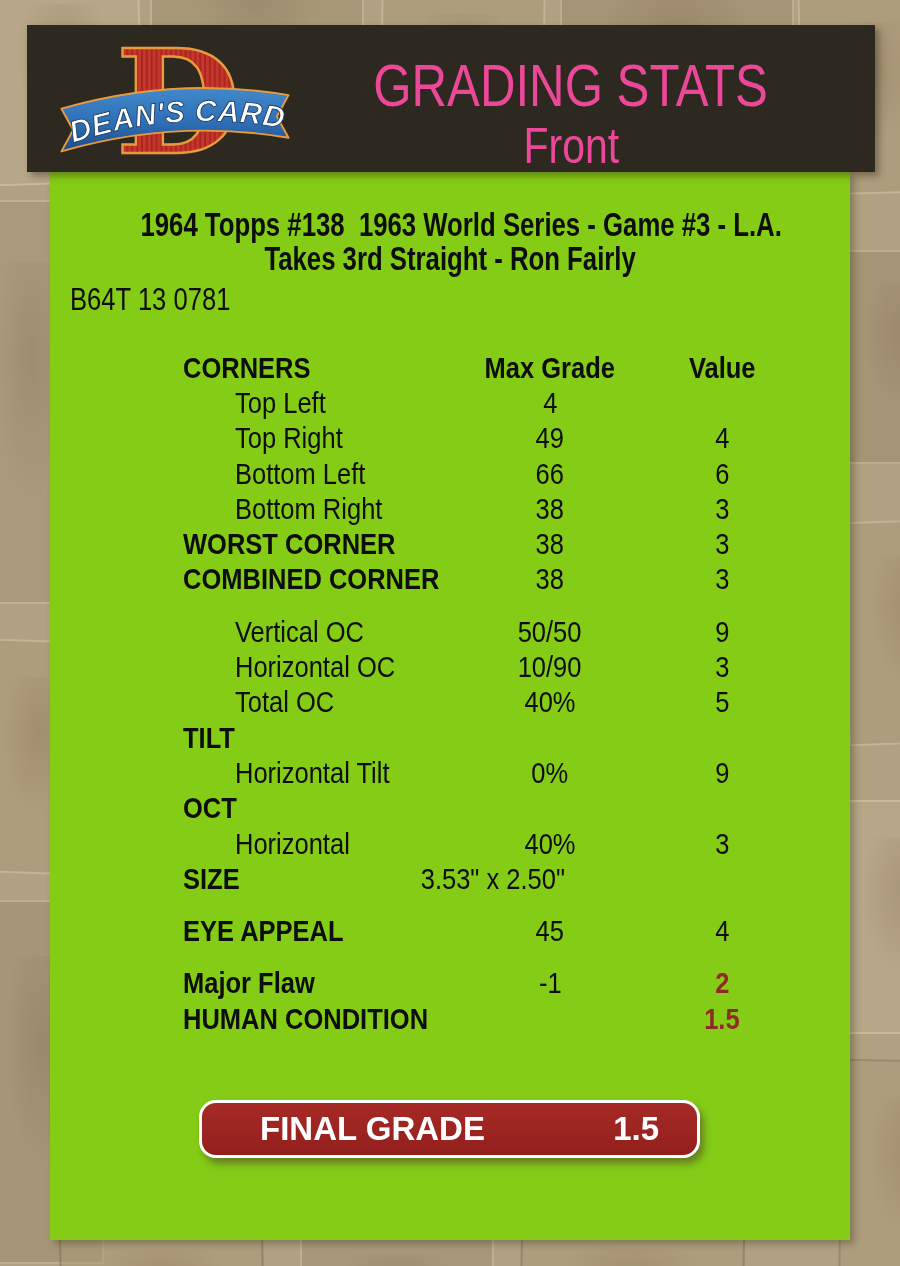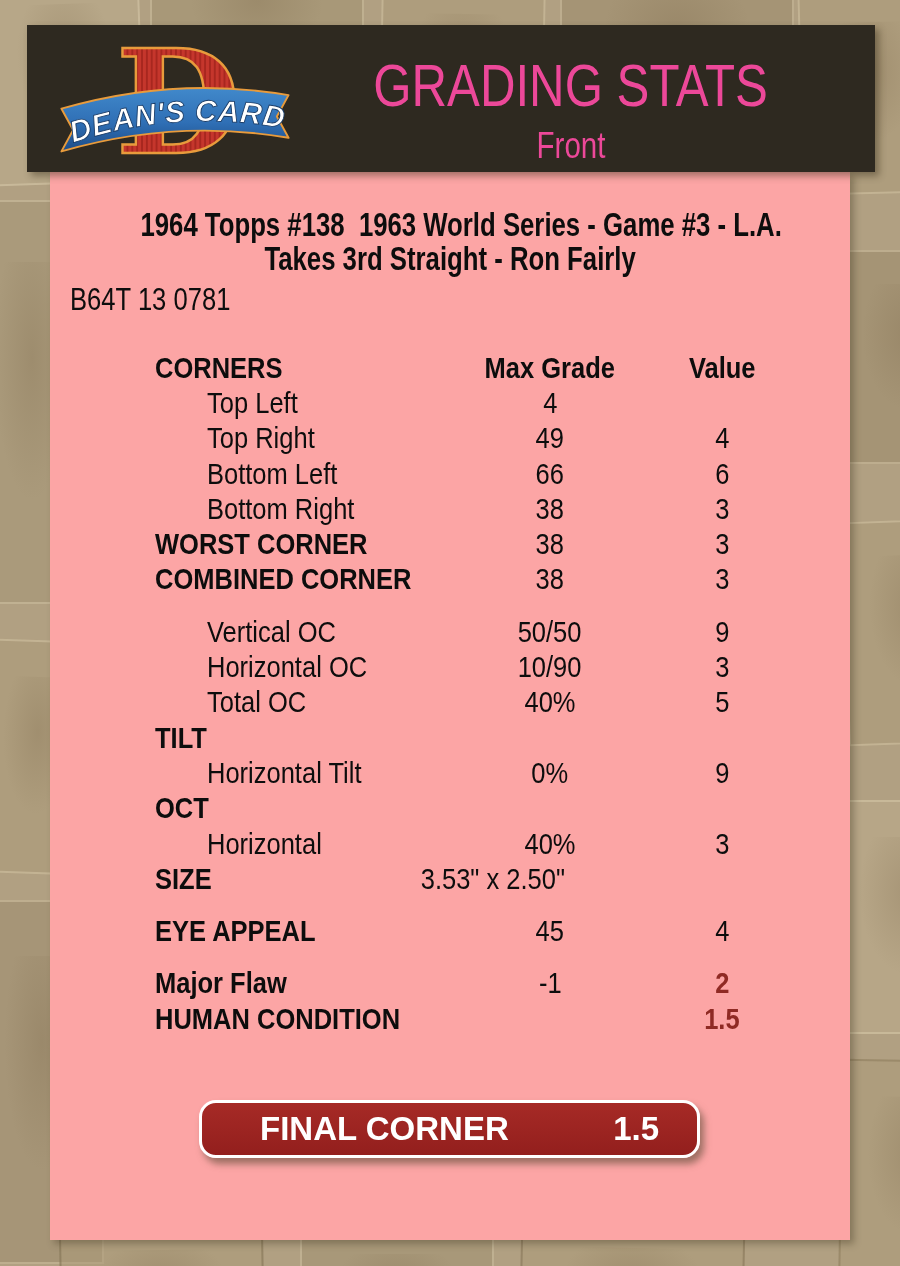--- a/index.html
+++ b/index.html
@@ -31,39 +31,39 @@
     background:radial-gradient(ellipse at 50% 40%, rgba(120,100,70,.25), rgba(120,100,70,0) 70%);}
   
   .topbar{
     position:absolute;left:27px;top:25px;width:848px;height:147px;z-index:2;
     background:#2e2920;box-shadow:4px 4px 7px rgba(55,45,25,.45);
   }
   .logo{position:absolute;left:26px;top:8px;width:244px;height:131px;}
   .titles{position:absolute;left:265px;right:25px;top:0;height:100%;text-align:center;color:#ec4899;}
   .h-title{margin-top:30px;font-size:60px;line-height:62px;white-space:nowrap;}
   .h-title .tx,.h-sub .tx{display:inline-block;transform:scaleX(.82);}
-  .h-sub{margin-top:6px;font-size:36px;line-height:46px;white-space:nowrap;}
+  .h-sub{margin-top:6px;font-size:50px;line-height:46px;white-space:nowrap;}
   
   .sheet{
     position:absolute;left:50px;top:172px;width:800px;height:1068px;z-index:1;
-    background:#fca5a5;box-shadow:4px 4px 7px rgba(55,45,25,.35);
+    background:#84cc16;box-shadow:4px 4px 7px rgba(55,45,25,.35);
   }
   .card-title{position:absolute;top:36px;left:0;width:100%;text-align:center;
     font-weight:bold;font-size:33px;line-height:34px;}
   .card-title div{white-space:pre;}
   .card-title .tx{display:inline-block;transform:scaleX(.78);white-space:pre;}
   .card-code{position:absolute;top:112px;left:0;width:100%;font-size:32px;line-height:30px;}
   .card-code .tx{display:inline-block;transform:scaleX(.80);}
   
   .gtable{position:absolute;top:178px;left:0;width:100%;}
   .trow{display:grid;grid-template-columns:400px 200px 144px 1fr;height:35.3px;align-items:center;}
   .trow.gap{margin-bottom:17px;}
   .cell{white-space:nowrap;font-size:30px;line-height:32px;}
   .cell .tx{display:inline-block;transform:scaleX(.85);}
-  .lbl{padding-left:157px;}
+  .lbl{padding-left:157px;margin-left:28px;}
   .lbl .tx{transform-origin:0 50%;}
   .lbl.sec{padding-left:105px;font-weight:bold;}
   .val,.max{text-align:center;}
   .val.shift .tx{transform:translateX(-57px) scaleX(.85);}
   .max.red .tx{color:#8f2a24;font-weight:bold;}
   .thead .val,.thead .max{font-weight:bold;}
   
   .final{
     position:absolute;top:928px;left:149px;width:501px;height:58px;box-sizing:border-box;
     background:linear-gradient(#a62a26,#931f1d);
@@ -223,18 +223,18 @@
           </div>
           <div class="trow">
             <div class="cell lbl sec"><span class="tx">HUMAN CONDITION</span></div>
             <div class="cell val"><span class="tx"></span></div>
             <div class="cell max red"><span class="tx">1.5</span></div>
           </div>
         </div>
     </div>
 
     <div class="final">
-      <span class="flabel">FINAL CORNER</span>
+      <span class="flabel">FINAL GRADE</span>
       <span class="fvalue">1.5</span>
     </div>
 
   </main>
 </div>
 
 </body></html>

